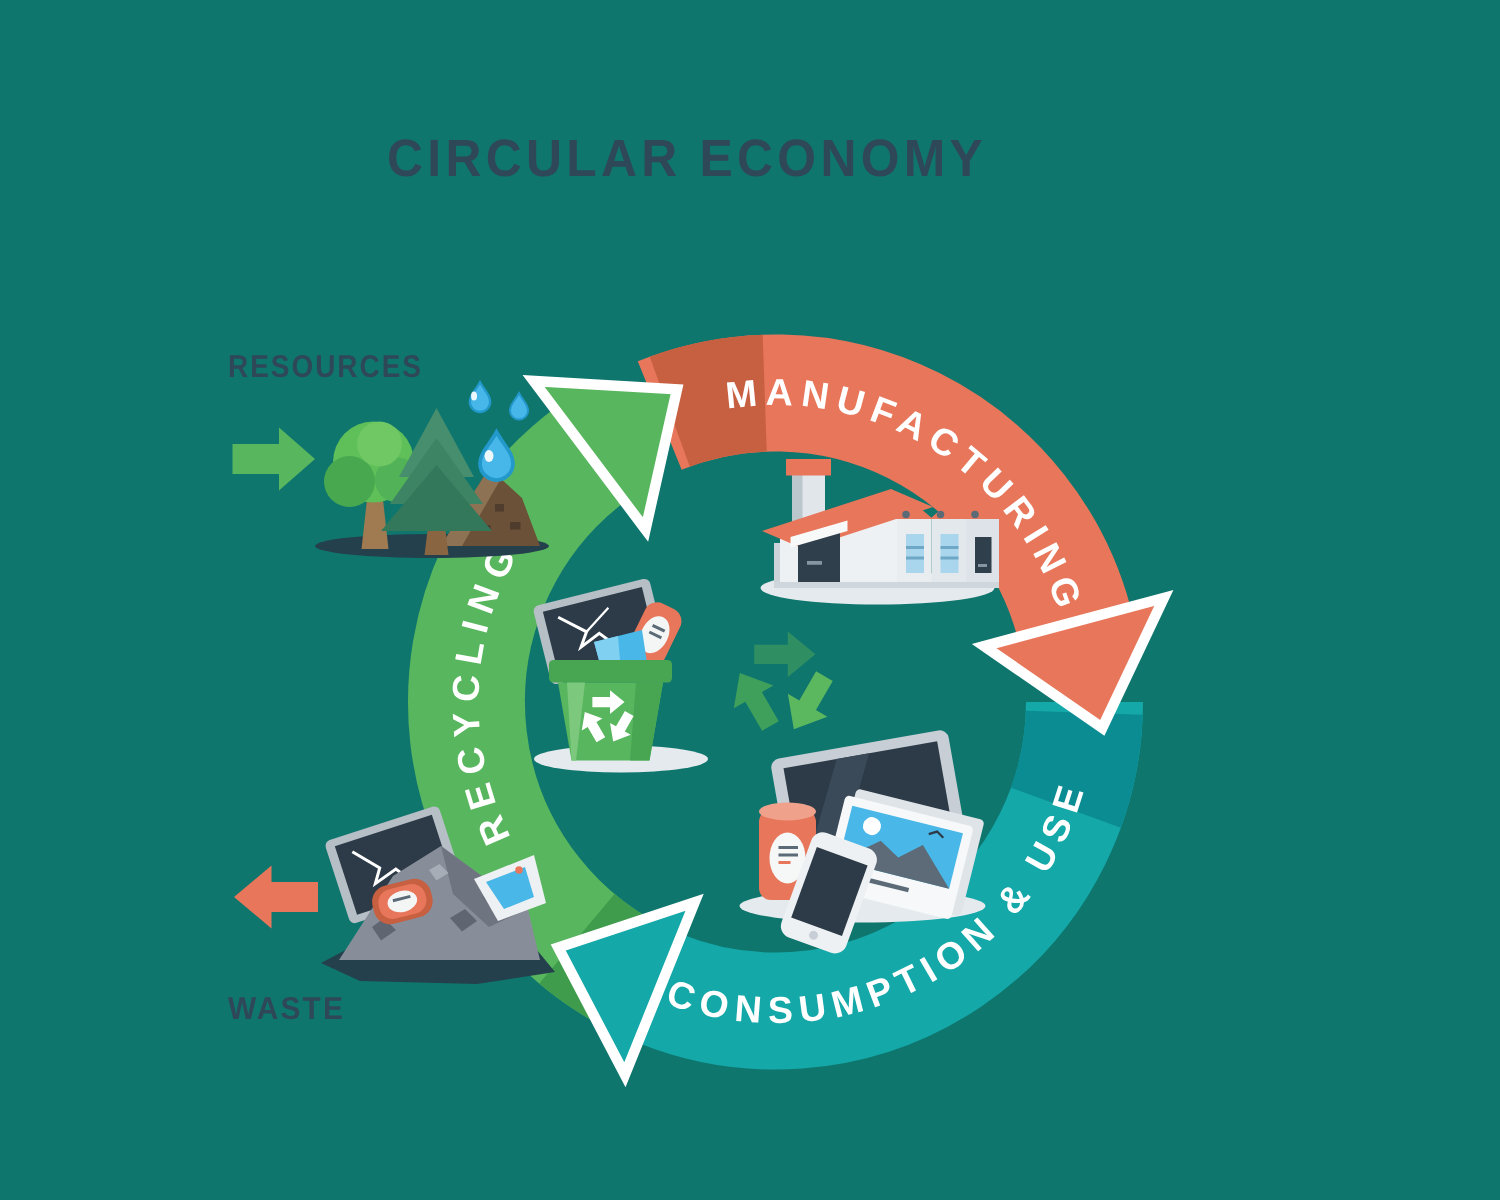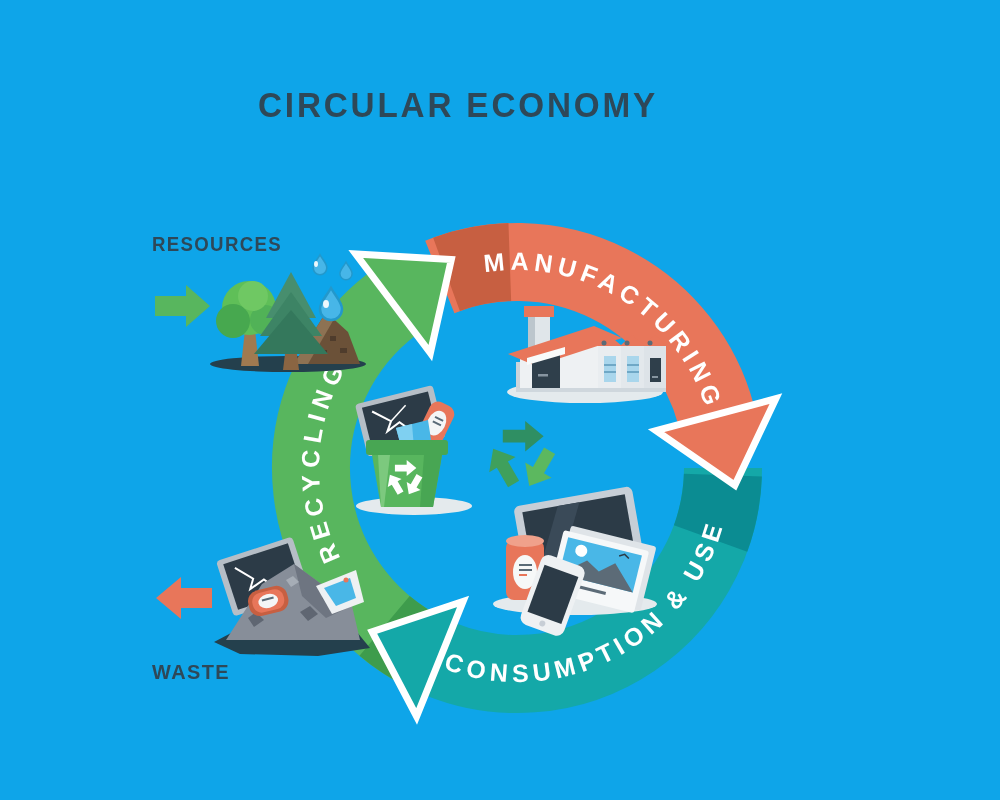--- a/index.html
+++ b/index.html
@@ -1,16 +1,16 @@
 <!DOCTYPE html>
 <html><head>
 <meta charset="utf-8">
 <style>
   html,body{margin:0;padding:0;background:#fff;}
-  .stage{position:relative;width:1000px;height:800px;background:#0ea5e9;overflow:hidden;
+  .stage{position:relative;width:1000px;height:800px;background:#0f766e;overflow:hidden;
          font-family:"Liberation Sans","DejaVu Sans",sans-serif;}
   svg{display:block;}
   .title-text{font-weight:700;font-size:35px;letter-spacing:3px;fill:#2e4858;}
   .side-label{font-weight:700;font-size:21px;letter-spacing:1.5px;fill:#2e4858;}
   .curved{font-weight:700;font-size:25px;letter-spacing:5px;fill:#ffffff;}
   .curved-rec{font-weight:700;font-size:25px;letter-spacing:6px;fill:#ffffff;}
 </style>
 </head>
 <body>
 

